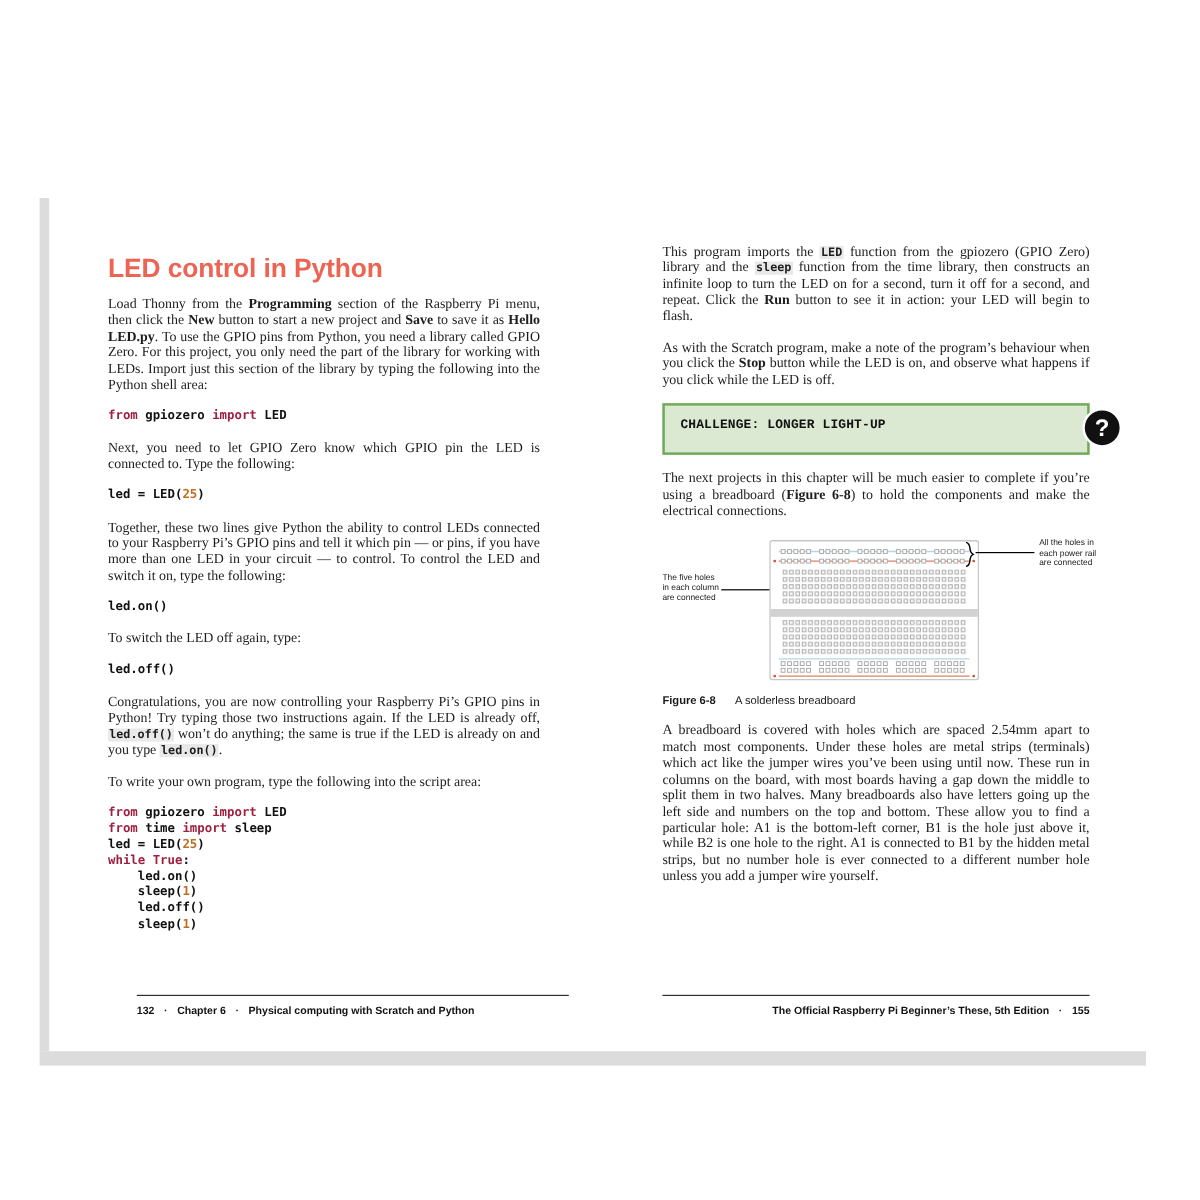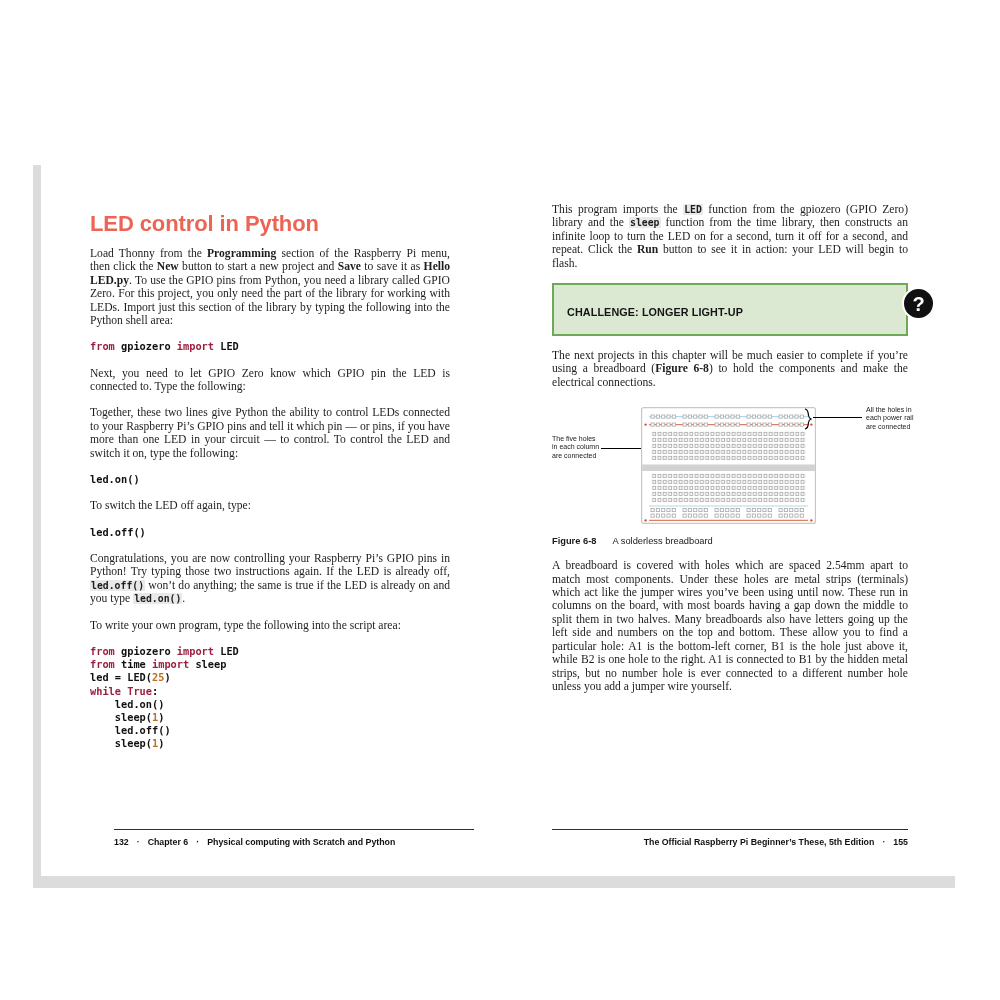--- a/index.html
+++ b/index.html
@@ -32,21 +32,21 @@
     font-size:10.3px;line-height:13.2px;margin:13px 0;white-space:pre;color:#111;
   }
   .k{color:var(--code-keyword,#9c1f40);}
   .n{color:var(--code-number,#c06d1e);}
 
   .challenge{
     position:relative;margin:8px 0 0 0;border:2px solid var(--challenge-border,#6fa956);
     background:var(--challenge-bg,#dbe9d2);padding:9px 30px 10px 13px;
     font-family:"Liberation Sans", sans-serif;
   }
-  .challenge h3{margin:12px 0 6px 0;font-size:10.8px;letter-spacing:0.1px;color:#141414;font-family:Liberation Sans, sans-serif;}
+  .challenge h3{margin:2px 0 6px 0;font-size:10.8px;letter-spacing:0.1px;color:#141414;font-family:Liberation Mono, monospace;}
   .challenge p{margin:0;font-size:9.5px;line-height:14.4px;color:#2e2e2e;text-align:left;font-family:"Liberation Sans",sans-serif;}
   .challenge-icon{
     position:absolute;top:2px;right:-29px;width:33px;height:33px;border-radius:50%;
     background:#111;border:2.5px solid #fff;box-sizing:border-box;
     display:flex;align-items:center;justify-content:center;
     color:#fff;font-family:"Liberation Sans",sans-serif;font-weight:700;font-size:20px;line-height:1;
   }
   .h2-second{margin-top:24px;}
 
   .breadboard-figure{position:relative;height:125px;margin:10px 0 0 0;}
@@ -80,38 +80,40 @@
 
 <div>
   <div class="shadow-v"></div>
   <div class="shadow-h"></div>
 
   <section class="col col-left">
     <h2>LED control in Python</h2>
     <p><span>Load Thonny from the </span><span class="b">Programming</span><span> section of the Raspberry Pi menu, then click the </span><span class="b">New</span><span> button to start a new project and </span><span class="b">Save</span><span> to save it as </span><span class="b">Hello LED.py</span><span>. To use the GPIO pins from Python, you need a library called GPIO Zero. For this project, you only need the part of the library for working with LEDs. Import just this section of the library by typing the following into the Python shell area:</span></p>
     <pre><span class="k">from</span><span> gpiozero </span><span class="k">import</span><span> LED</span></pre>
     <p><span>Next, you need to let GPIO Zero know which GPIO pin the LED is connected to. Type the following:</span></p>
+    <pre><span>led = LED(</span><span class="n">25</span><span>)</span></pre>
     <p><span>Together, these two lines give Python the ability to control LEDs connected to your Raspberry Pi’s GPIO pins and tell it which pin — or pins, if you have more than one LED in your circuit — to control. To control the LED and switch it on, type the following:</span></p>
     <pre><span>led.on()</span></pre>
     <p><span>To switch the LED off again, type:</span></p>
     <pre><span>led.off()</span></pre>
     <p><span>Congratulations, you are now controlling your Raspberry Pi’s GPIO pins in Python! Try typing those two instructions again. If the LED is already off, </span><span class="c">led.off()</span><span> won’t do anything; the same is true if the LED is already on and you type </span><span class="c">led.on()</span><span>.</span></p>
     <p><span>To write your own program, type the following into the script area:</span></p>
     <pre><span class="k">from</span><span> gpiozero </span><span class="k">import</span><span> LED</span>
 <span class="k">from</span><span> time </span><span class="k">import</span><span> sleep</span>
 <span>led = LED(</span><span class="n">25</span><span>)</span>
 <span class="k">while</span><span> </span><span class="k">True</span><span>:</span>
 <span>    led.on()</span>
 <span>    sleep(</span><span class="n">1</span><span>)</span>
 <span>    led.off()</span>
 <span>    sleep(</span><span class="n">1</span><span>)</span></pre>
   </section>
 
   <section class="col col-right">
     <p><span>This program imports the </span><span class="c">LED</span><span> function from the gpiozero (GPIO Zero) library and the </span><span class="c">sleep</span><span> function from the time library, then constructs an infinite loop to turn the LED on for a second, turn it off for a second, and repeat. Click the </span><span class="b">Run</span><span> button to see it in action: your LED will begin to flash.</span></p>
+    <p><span>As with the Scratch program, make a note of the program’s behaviour when you click the </span><span class="b">Stop</span><span> button while the LED is on, and observe what happens if you click while the LED is off.</span></p>
 
     <aside class="challenge">
       <div class="challenge-icon">
         <span>?</span>
       </div>
       <h3>CHALLENGE: LONGER LIGHT-UP</h3>
     </aside>
 
     <p><span>The next projects in this chapter will be much easier to complete if you’re using a breadboard (</span><span class="b">Figure 6-8</span><span>) to hold the components and make the electrical connections.</span></p>
 

